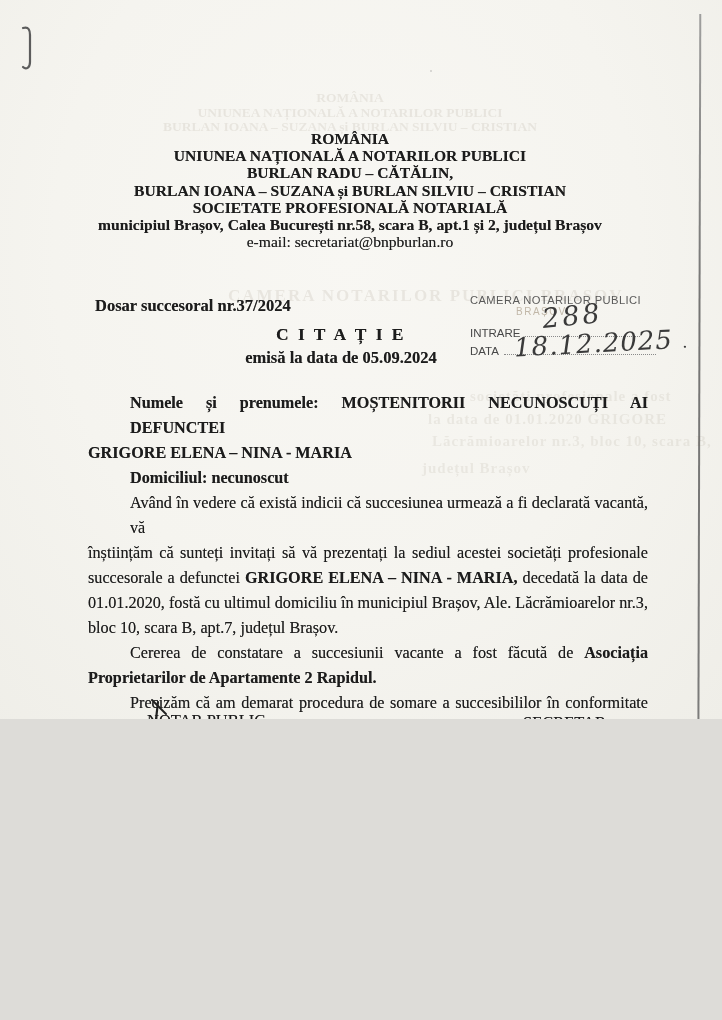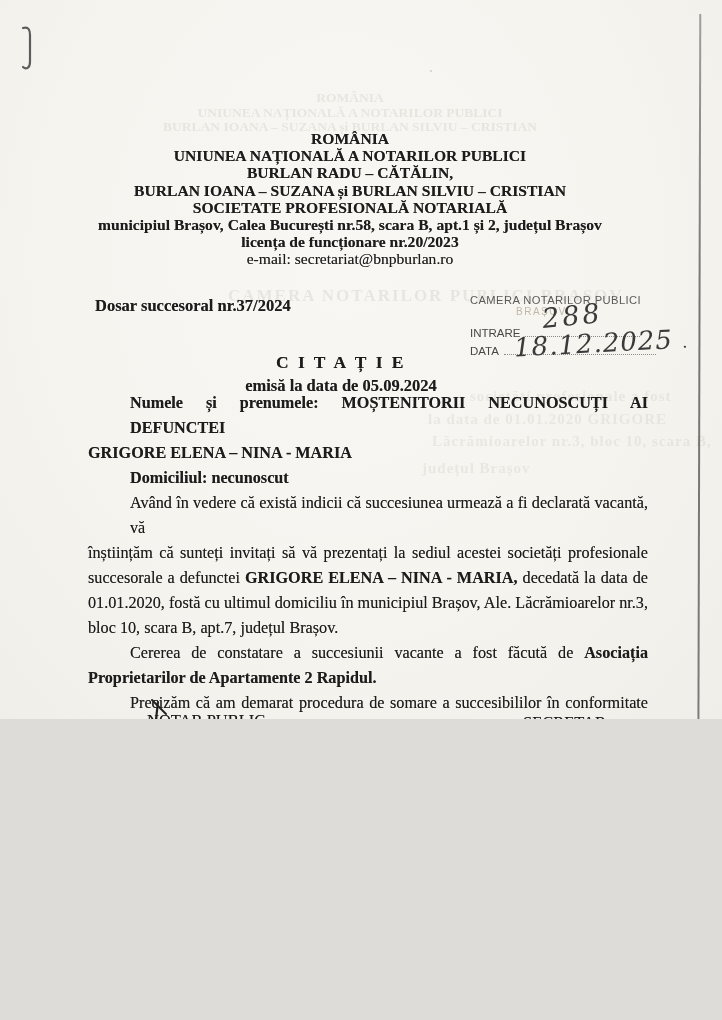--- a/index.html
+++ b/index.html
@@ -37,21 +37,21 @@
   .reg-row{display:flex;align-items:flex-end;font-size:11.5px;color:#474747;}
   .row-entry{margin-top:9px;margin-right:18px;text-align:center;}
   .row-date{margin-top:5px;margin-right:2px;}
   .dotline{flex:1;border-bottom:1.5px dotted #8a8a8a;margin:0 0 2px 5px;height:10px;}
   .hand{position:absolute;font-family:"DejaVu Serif", serif;font-style:italic;color:#3a3a3a;white-space:nowrap;}
   .hand-entry{top:6px;left:72px;font-size:27px;letter-spacing:3px;transform:rotate(-6deg);}
   .hand-date{top:34px;left:44px;font-size:26px;letter-spacing:1px;transform:rotate(-3deg);}
   .hand-suffix{font-style:normal;font-size:17px;margin-left:9px;letter-spacing:0;}
 
   
-  .title-wrap{position:absolute;top:352px;left:0;width:682px;text-align:center;}
+  .title-wrap{position:absolute;top:324px;left:0;width:682px;text-align:center;}
   .doc-title{font-size:17.5px;font-weight:bold;letter-spacing:2.5px;}
   .doc-subtitle{font-size:16.5px;font-weight:bold;margin-top:3px;}
 
   
   .body-text{position:absolute;top:391px;left:88px;width:560px;font-size:16.2px;}
   .line{line-height:25px;text-align:justify;text-align-last:justify;}
   .line.last{text-align-last:left;}
   .line.indent{padding-left:42px;}
 
   
@@ -95,21 +95,20 @@
       <div class="ghost ghost-frag gf3">județul Brașov</div>
     </div>
 
   <div class="letterhead scan" id="letterhead">
       <div class="lh-line b">ROMÂNIA</div>
       <div class="lh-line b">UNIUNEA NAȚIONALĂ A NOTARILOR PUBLICI</div>
       <div class="lh-line b">BURLAN RADU – CĂTĂLIN,</div>
       <div class="lh-line b">BURLAN IOANA – SUZANA și BURLAN SILVIU – CRISTIAN</div>
       <div class="lh-line b">SOCIETATE PROFESIONALĂ NOTARIALĂ</div>
       <div class="lh-line b">municipiul Brașov, Calea București nr.58, scara B, apt.1 și 2, județul Brașov</div>
-      <div class="lh-line b">licența de funcționare nr.20/2023</div>
       <div class="lh-line">e-mail: secretariat@bnpburlan.ro</div>
     </div>
 
   <div class="dosar scan">Dosar succesoral nr.37/2024</div>
 
   <div class="registry">
     <div class="reg-office">CAMERA NOTARILOR PUBLICI</div>
     <div class="reg-city">BRAȘOV</div>
     <div class="reg-row row-entry">
       <span class="lbl">INTRARE</span>

